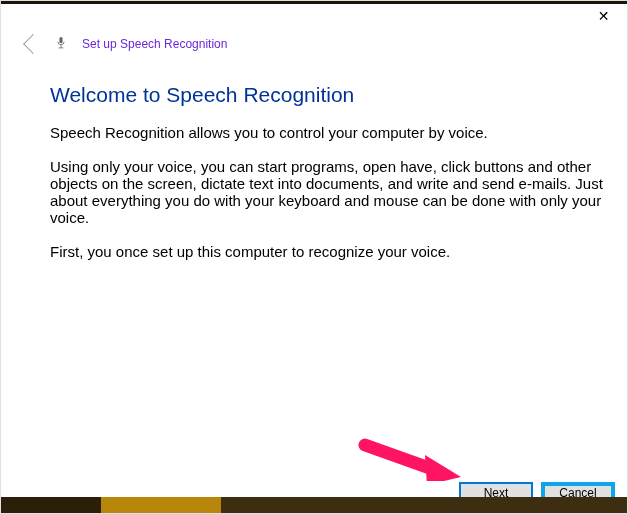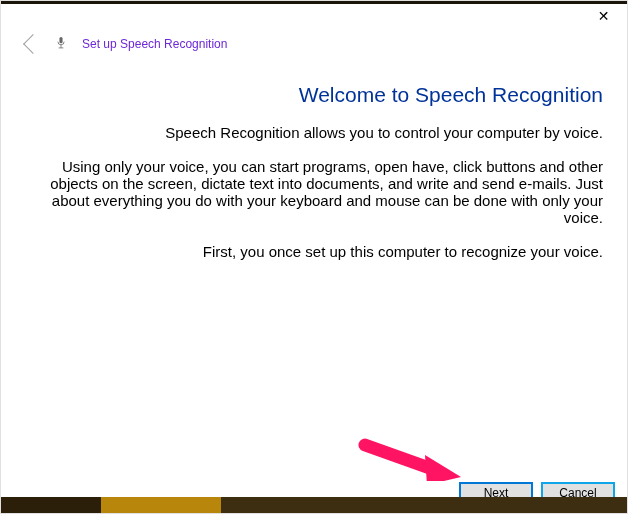--- a/index.html
+++ b/index.html
@@ -4,25 +4,25 @@
   <style>
     * { margin:0; padding:0; box-sizing:border-box; }
     body { font-family:"Segoe UI",Tahoma,sans-serif; width:628px; height:514px; background:#fff; position:relative; overflow:hidden; border:1px solid #e0e0e0; }
     .titlebar { position:absolute; top:0; right:0; width:47px; height:30px; display:flex; align-items:center; justify-content:center; }
     .close-x { font-size:14px; color:#000; }
     .header { display:flex; align-items:center; gap:14px; padding:34px 0 0 21px; }
     .back { width:18px; height:18px; display:flex; align-items:center; justify-content:center; }
     .arrow { width:14px; height:14px; border-left:1.5px solid #a0a0a0; border-bottom:1.5px solid #a0a0a0; transform:rotate(45deg); position:relative; left:2px; }
     .mic { width:14px; height:14px; }
     .title { font-size:12px; color:#6d28d9; }
-    .content { position:absolute; left:49px; top:82px; right:24px;text-align:right; }
+    .content { position:absolute; left:49px; top:82px; right:24px; }
     .heading { font-size:21px; font-weight:400; color:#003399; margin-bottom:17px; }
     .p { font-size:15px; color:#000; line-height:17px; margin-bottom:17px; }
     .footer { position:absolute; bottom:10px; right:12px; display:flex; gap:8px; }
-    .btn { width:74px; height:21px; font-size:12px; font-family:"Segoe UI",sans-serif; background:#e1e1e1; border:2px solid #0ea5e9; cursor:pointer; }
+    .btn { width:74px; height:21px; font-size:12px; font-family:"Segoe UI",sans-serif; background:#e1e1e1; border:4px solid #0ea5e9; cursor:pointer; }
     .btn.primary { border:2px solid #0078d7; }
     .annot { position:absolute; left:356px; top:436px; width:104px; height:44px; pointer-events:none; }
     .dstrip { position:absolute; left:0; height:16px; }
   </style>
 </head>
 <body>
 
 <div class="titlebar">
   <span class="close-x">✕</span>
 </div>

